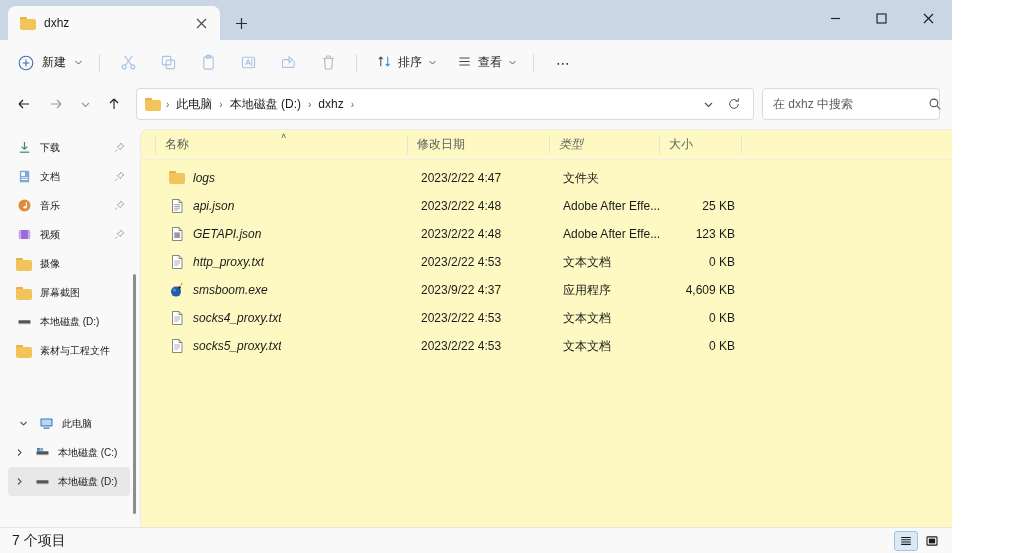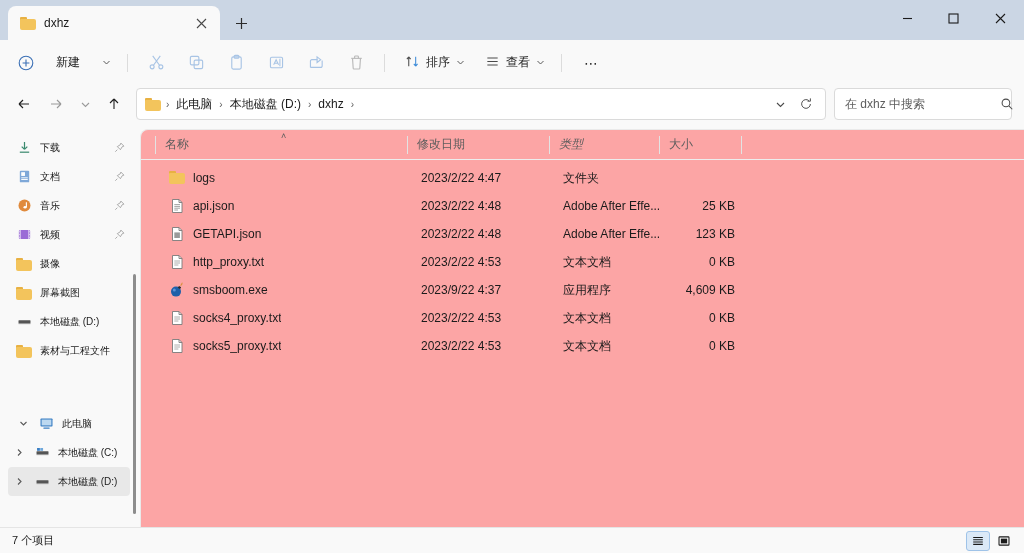--- a/index.html
+++ b/index.html
@@ -5,21 +5,21 @@
   * { box-sizing: border-box; margin: 0; padding: 0; }
   html, body {
     width: 1024px; height: 553px;
     font-family: "Liberation Sans", "DejaVu Sans", sans-serif;
     font-size: 12px;
     color: #1b1b1b;
     overflow: hidden;
     background: #ffffff;
   }
   #app {
-    width: 1024px; height: 553px;
+    width: 952px; height: 553px;
     position: relative;
     background: #f9f9f9;
     display: flex; flex-direction: column;
   }
 
   
   .titlebar {
     height: 40px;
     background: #cbd6e4;
     display: flex; align-items: flex-end;
@@ -64,21 +64,21 @@
 
   
   .cmdbar {
     flex: 0 0 45px;
     background: #f9f9f9;
     display: flex; align-items: center;
     padding: 0 12px;
     gap: 0px;
   }
   .cmd-new {
-    display: flex; align-items: center; gap: 22px;
+    display: flex; align-items: center; gap: 8px;
     height: 32px; padding: 0 8px 0 6px;
     border-radius: 4px;
     color: #1b1b1b;
     font-size: 12px;
   }
   .cmd-new .plus { color: #3a6fb5; display:flex; }
   .cmd-sep { width: 1px; height: 18px; background: #dcdcdc; margin: 0 8px; }
   .cmd-icon {
     width: 40px; height: 32px;
     display: flex; align-items: center; justify-content: center;
@@ -200,21 +200,21 @@
     position: absolute;
     right: 4px; top: 145px;
     width: 3px; height: 240px;
     background: #8d8d8d;
     border-radius: 2px;
   }
 
   
   .filepane {
     flex: 1;
-    background: #fca5a5;
+    background: #fef9c3;
     border-radius: 8px 0 0 0;
     border-left: 1px solid #eaeaea;
     border-top: 1px solid #eaeaea;
     display: flex; flex-direction: column;
     min-width: 0;
     overflow: hidden;
   }
   .colhead {
     height: 30px;
     display: flex; align-items: center;
@@ -247,35 +247,35 @@
 
   .rows { flex: 1; overflow: hidden; padding-top: 4px; }
   .row {
     height: 28px;
     display: flex; align-items: center;
     padding-left: 14px;
     border-radius: 4px;
     margin: 0 6px 0 4px;
   }
   .cell { font-size: 12px; color: #1b1b1b; display: flex; align-items: center; }
-  .cell-name { width: 252px; gap: 8px; padding-left: 10px; }
+  .cell-name { width: 252px; gap: 8px; padding-left: 10px; font-style: italic; }
   .cell-name .nm { white-space: nowrap; overflow: hidden; text-overflow: ellipsis; }
   .cell-date { width: 142px; padding-left: 10px; color: #1b1b1b; }
   .cell-type { width: 110px; padding-left: 10px; color: #1b1b1b; white-space: nowrap; overflow: hidden; text-align: center; }
   .cell-size { width: 82px; justify-content: flex-end; padding-right: 10px; color: #1b1b1b; }
   .ficon { width: 16px; height: 16px; flex: 0 0 16px; position: relative; }
 
   
   .statusbar {
     flex: 0 0 26px;
     background: #f9f9f9;
     border-top: 1px solid #e5e5e5;
     display: flex; align-items: center;
     padding: 0 8px 0 12px;
-    font-size: 11px; color: #1b1b1b;
+    font-size: 14px; color: #1b1b1b;
   }
   .status-right { margin-left: auto; display: flex; align-items: center; gap: 2px; }
   .viewbtn {
     width: 24px; height: 20px;
     display: flex; align-items: center; justify-content: center;
     border-radius: 3px;
     color: #1b1b1b;
   }
   .viewbtn.active { background: #dbe9f7; border: 1px solid #9fc3e8; }
 

